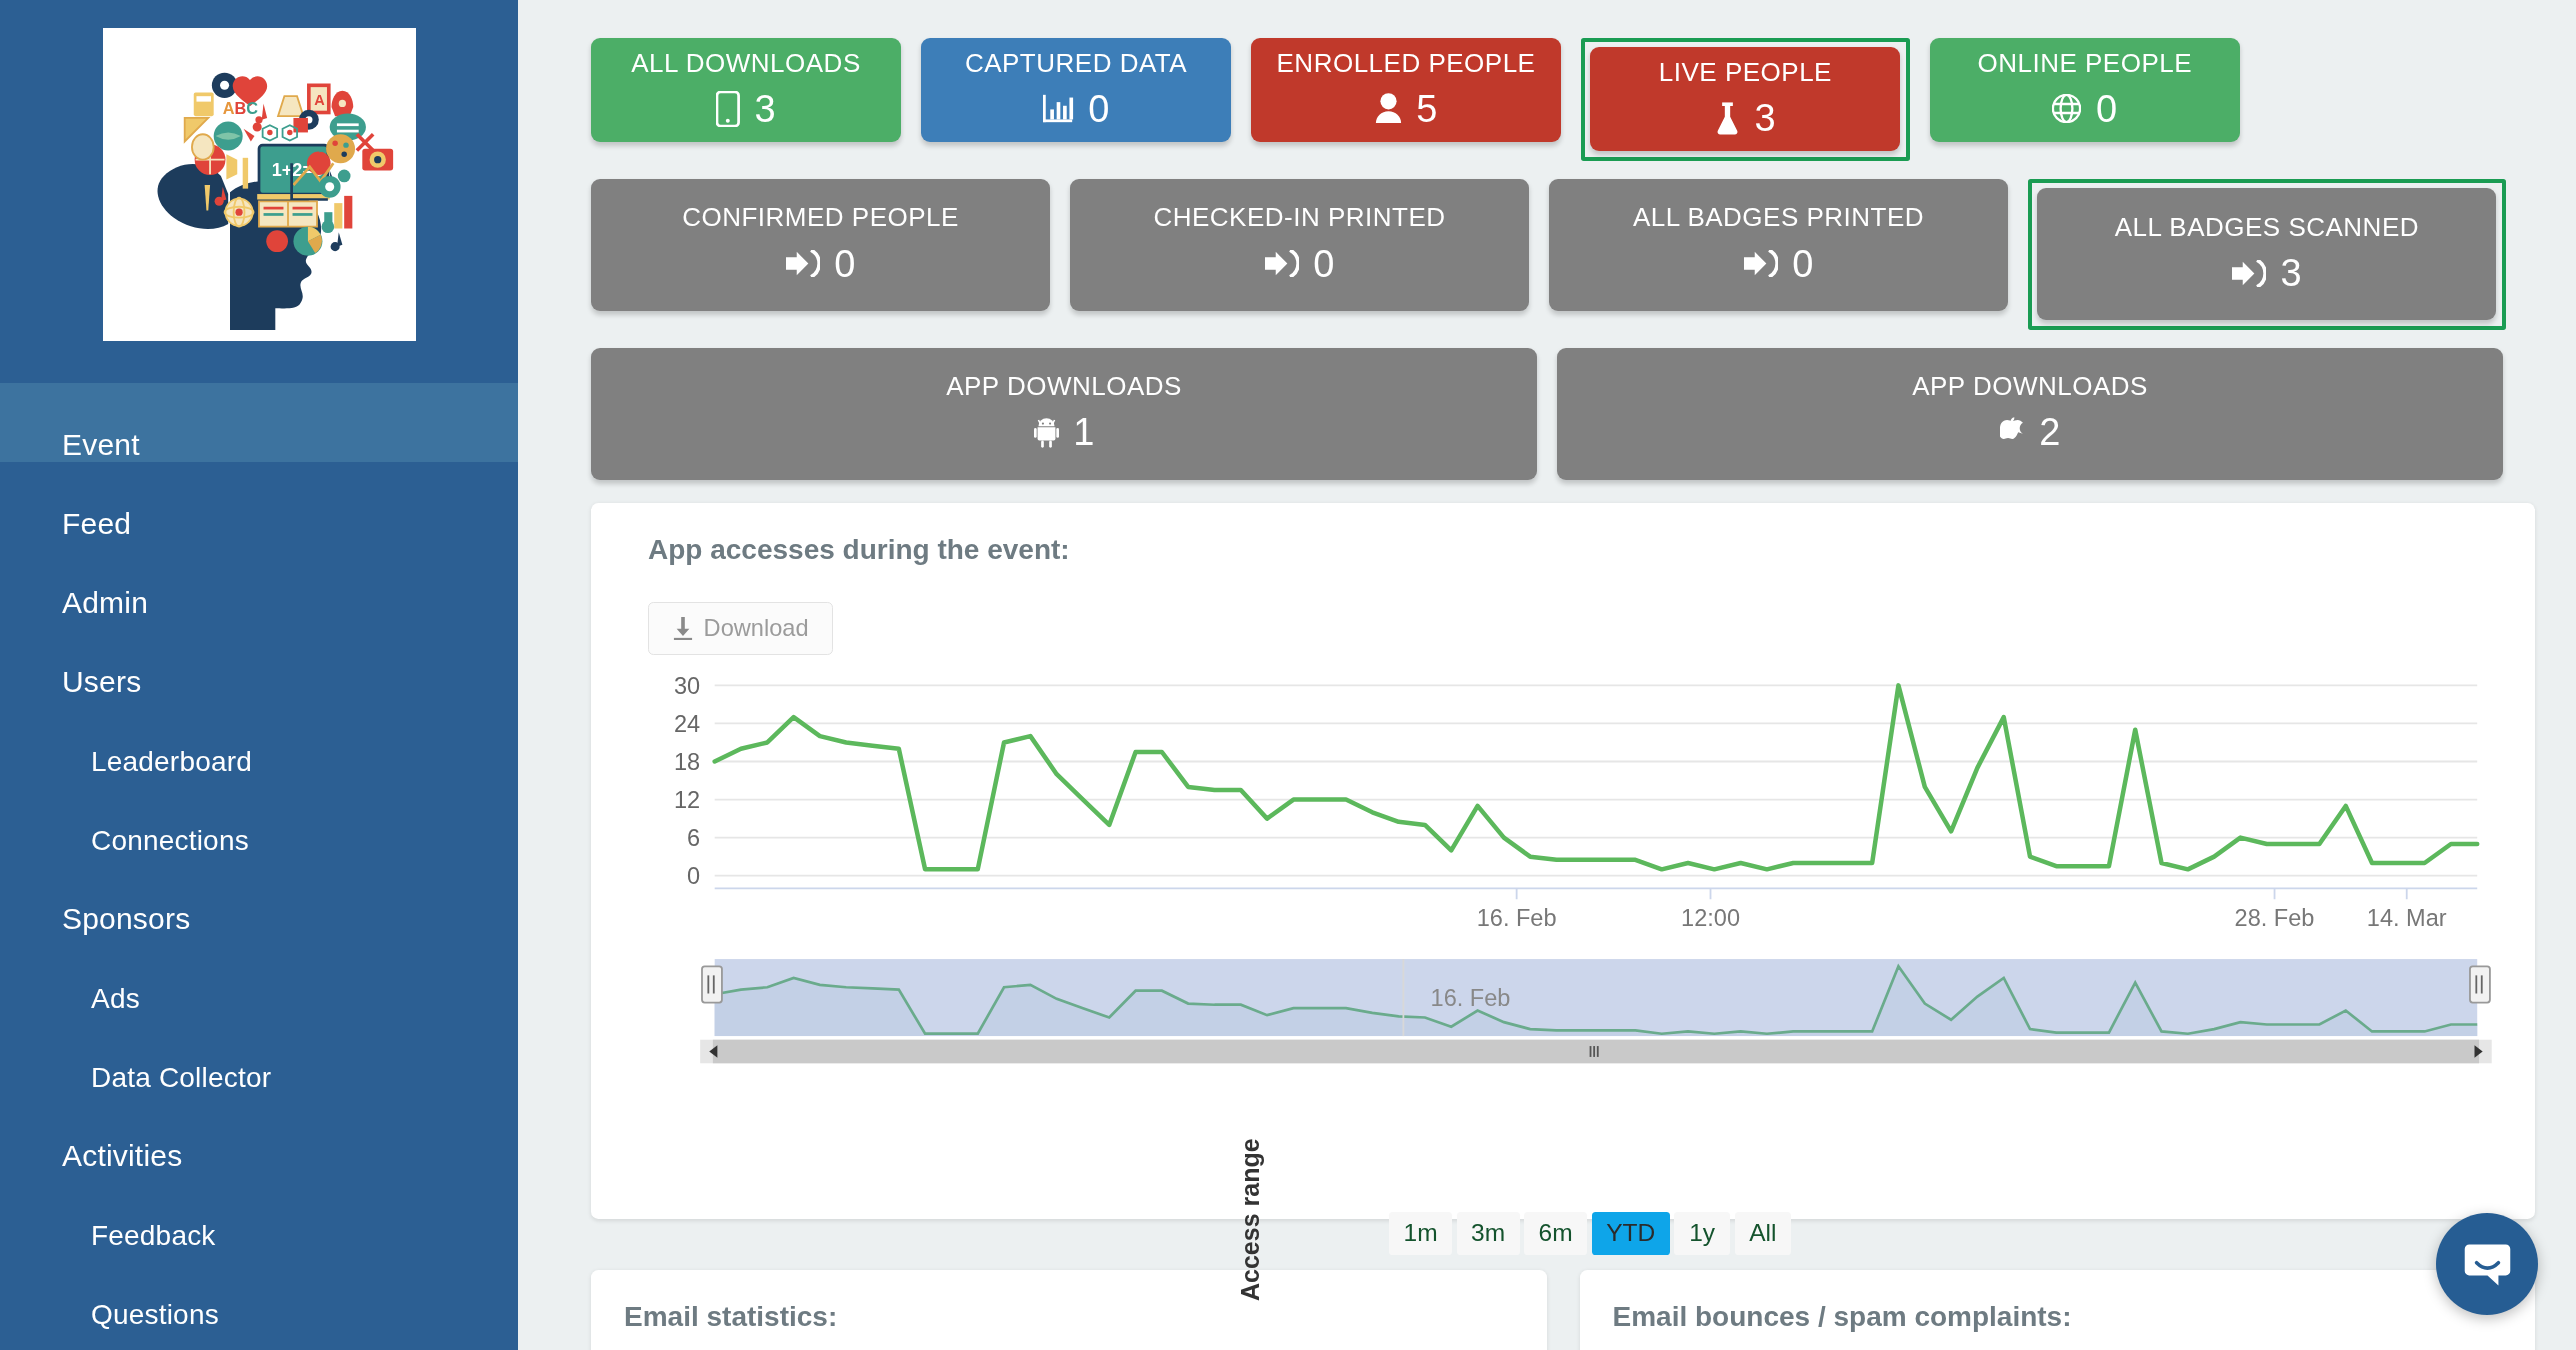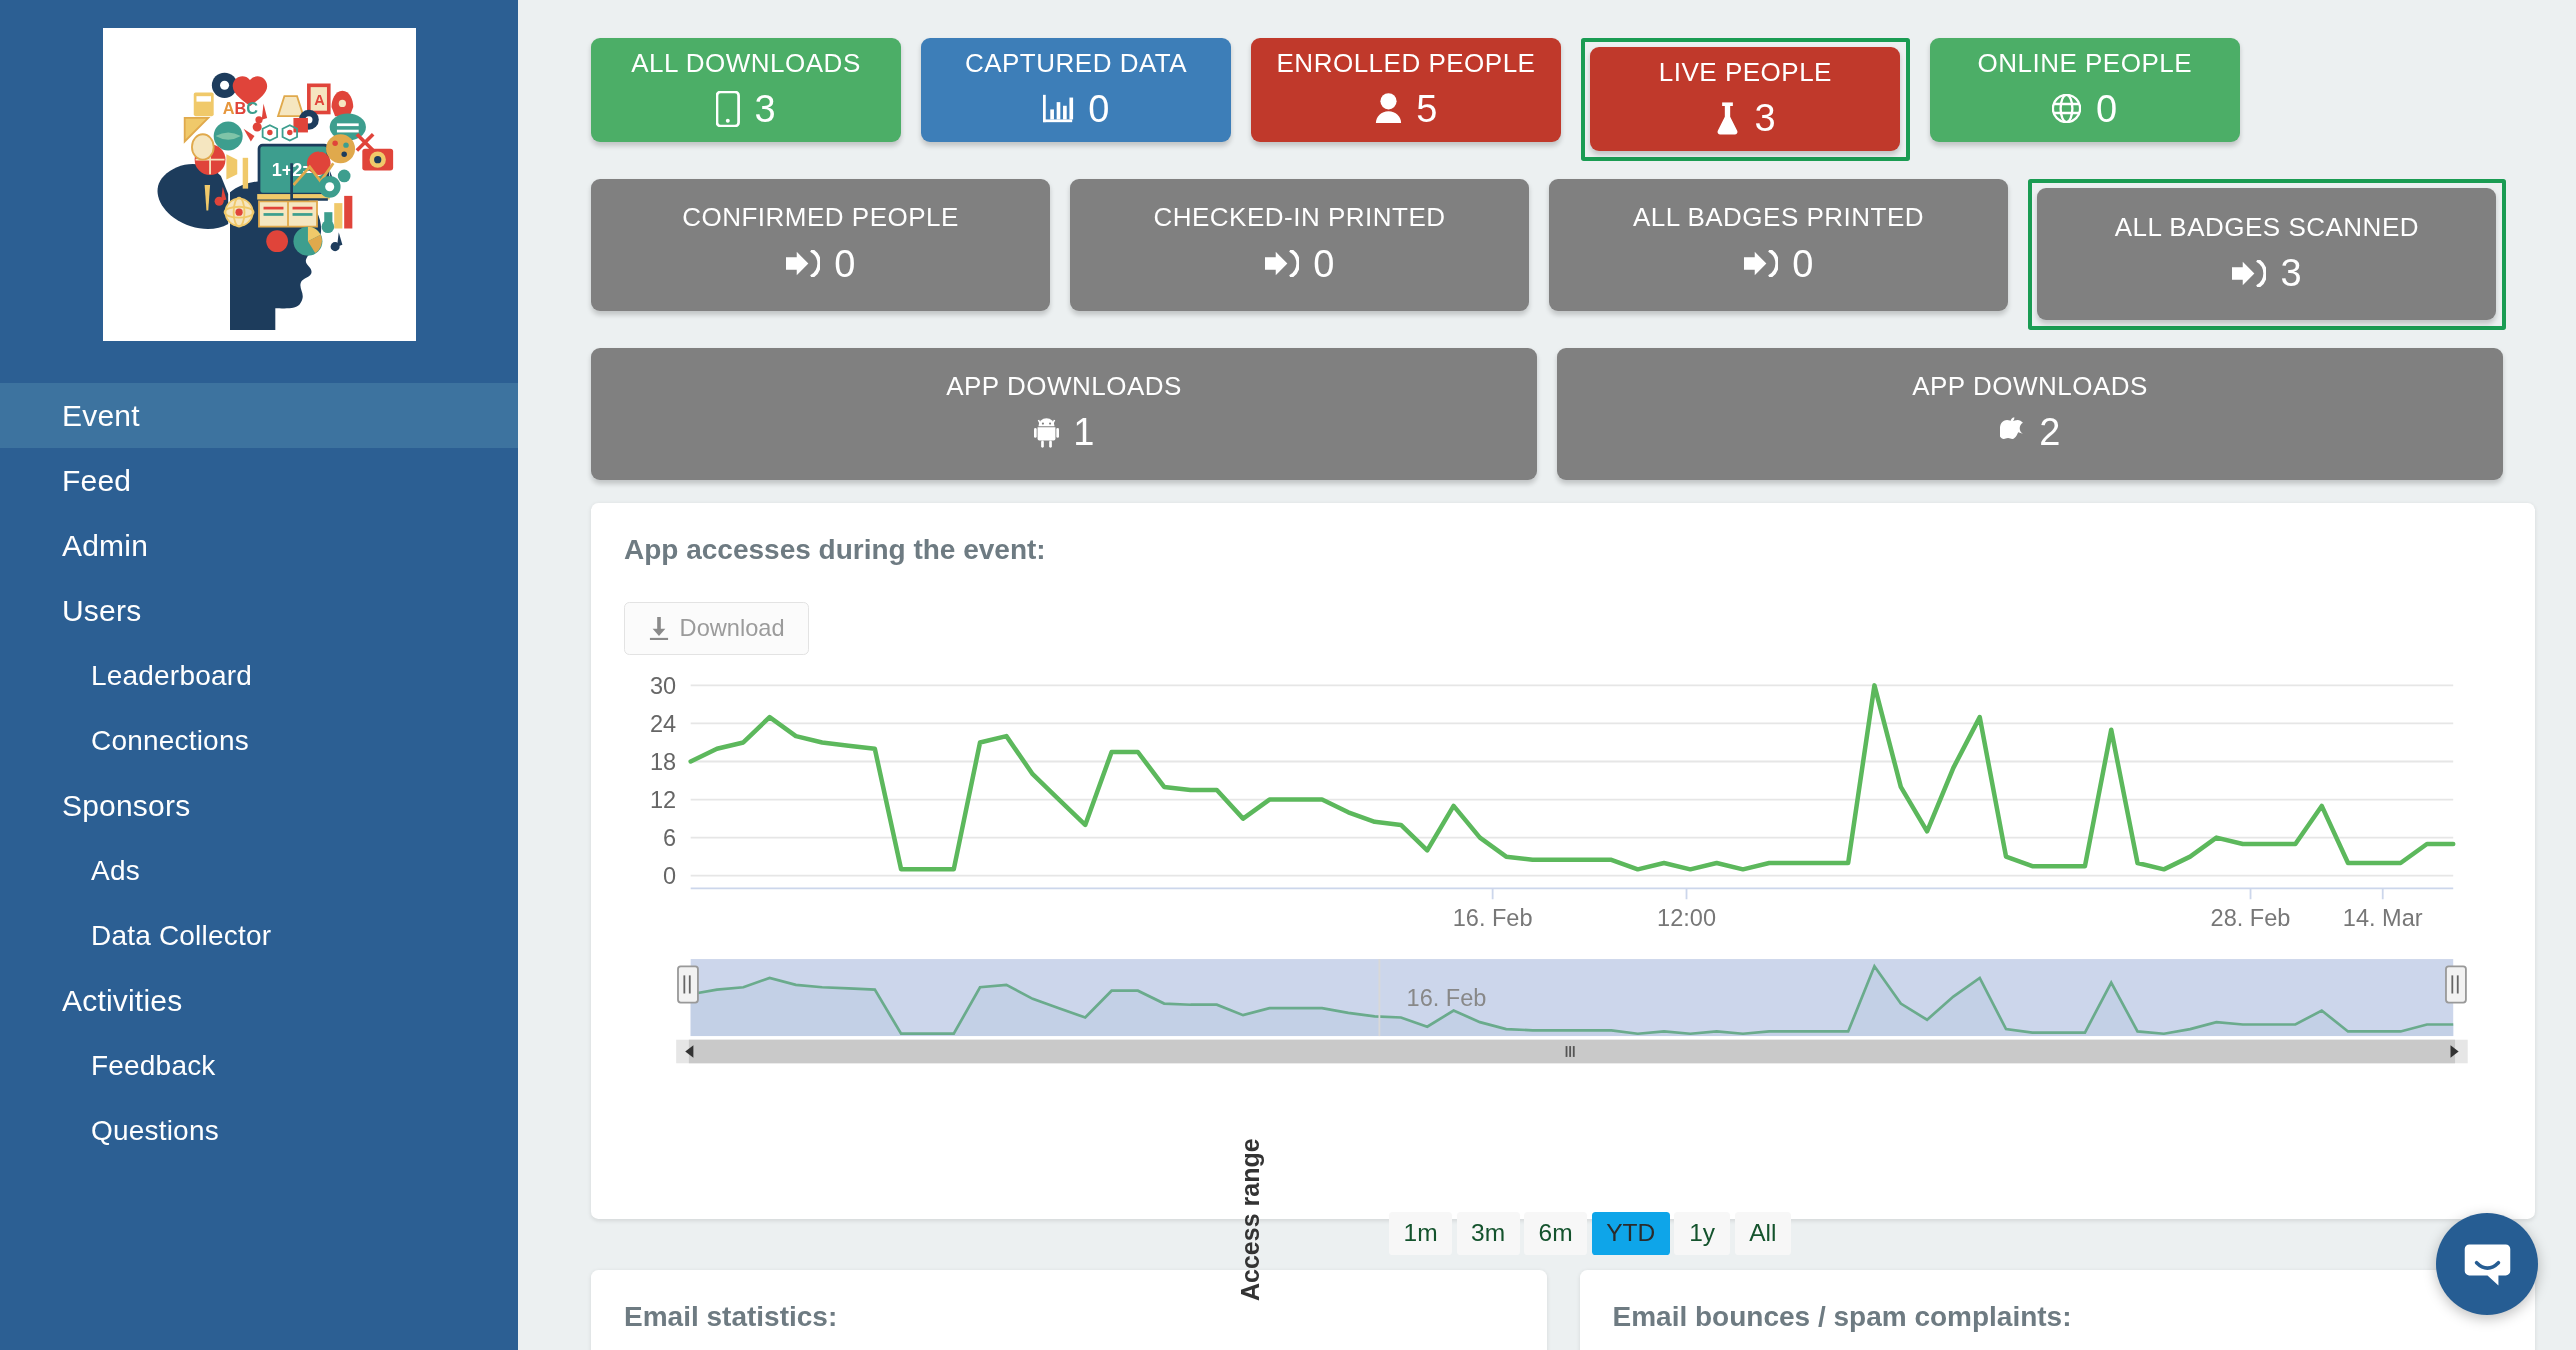--- a/index.html
+++ b/index.html
@@ -26,22 +26,22 @@
   }
   .logo-box {
     width:313px; height:313px;
     background:#ffffff;
     display:flex; align-items:center; justify-content:center;
   }
   .logo-svg { width:290px; height:290px; display:block; }
 
   .nav { margin-top:42px; }
   .nav-item {
-    height:65px;
-    display:flex; align-items:center;
+    height:79px;
+    display:flex; align-items:flex-end;
     color:#ffffff;
     font-size:30px;
     padding-left:62px;
     letter-spacing:0.2px;
     cursor:pointer;
   }
   .nav-item.active { background:#3d739f; }
   .nav-item.sub { padding-left:91px; font-size:28px; }
 
   
@@ -109,21 +109,21 @@
     padding:0;
     margin-top:23.6px;
   }
   .panel-title {
     font-size:28px;
     font-weight:bold;
     color:#6e7b82;
     padding:31px 0 0 33px;
   }
 
-  .chart-panel { height:716px; position:relative; }
+  .chart-panel { height:716px; position:relative;padding-left:24px; }
 
   .dl-btn {
     margin:36px 0 0 33px;
     display:inline-flex; align-items:center; gap:11px;
     border:0.9px solid #e3e3e3;
     background:#fbfbfb;
     color:#9b9b9b;
     font-size:23.6px;
     padding:11.8px 23.6px;
     border-radius:5.4px;

